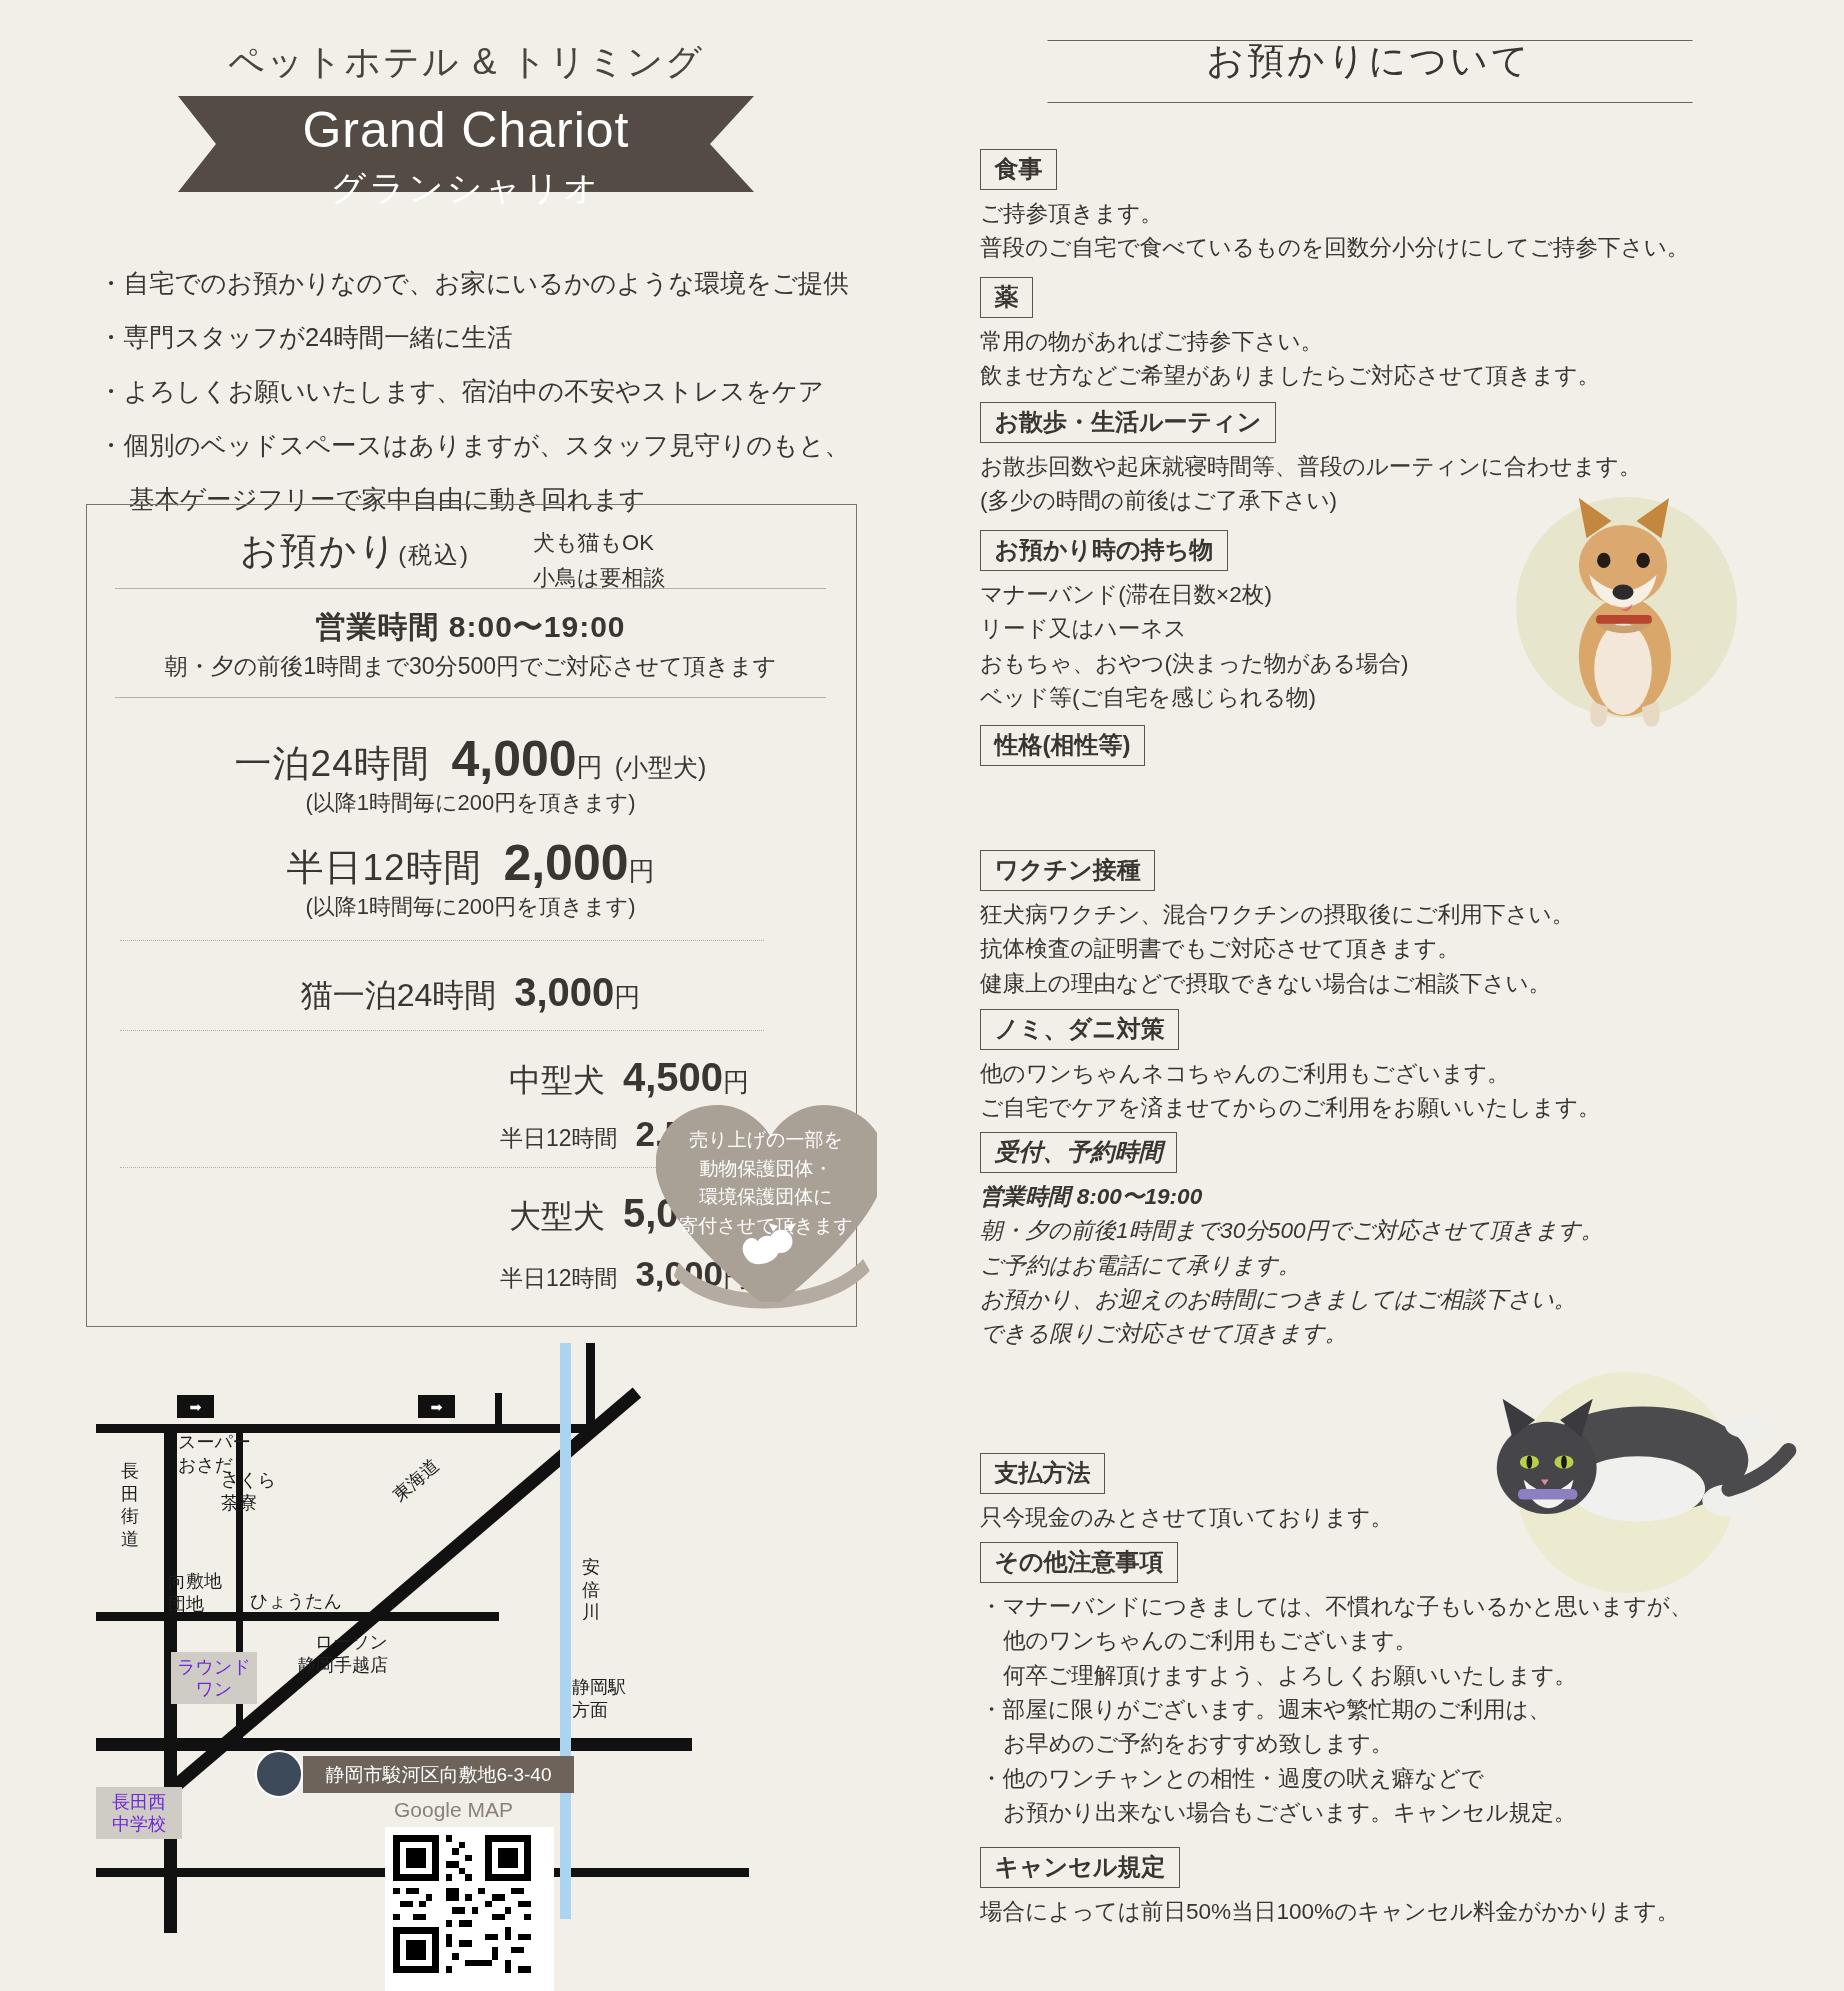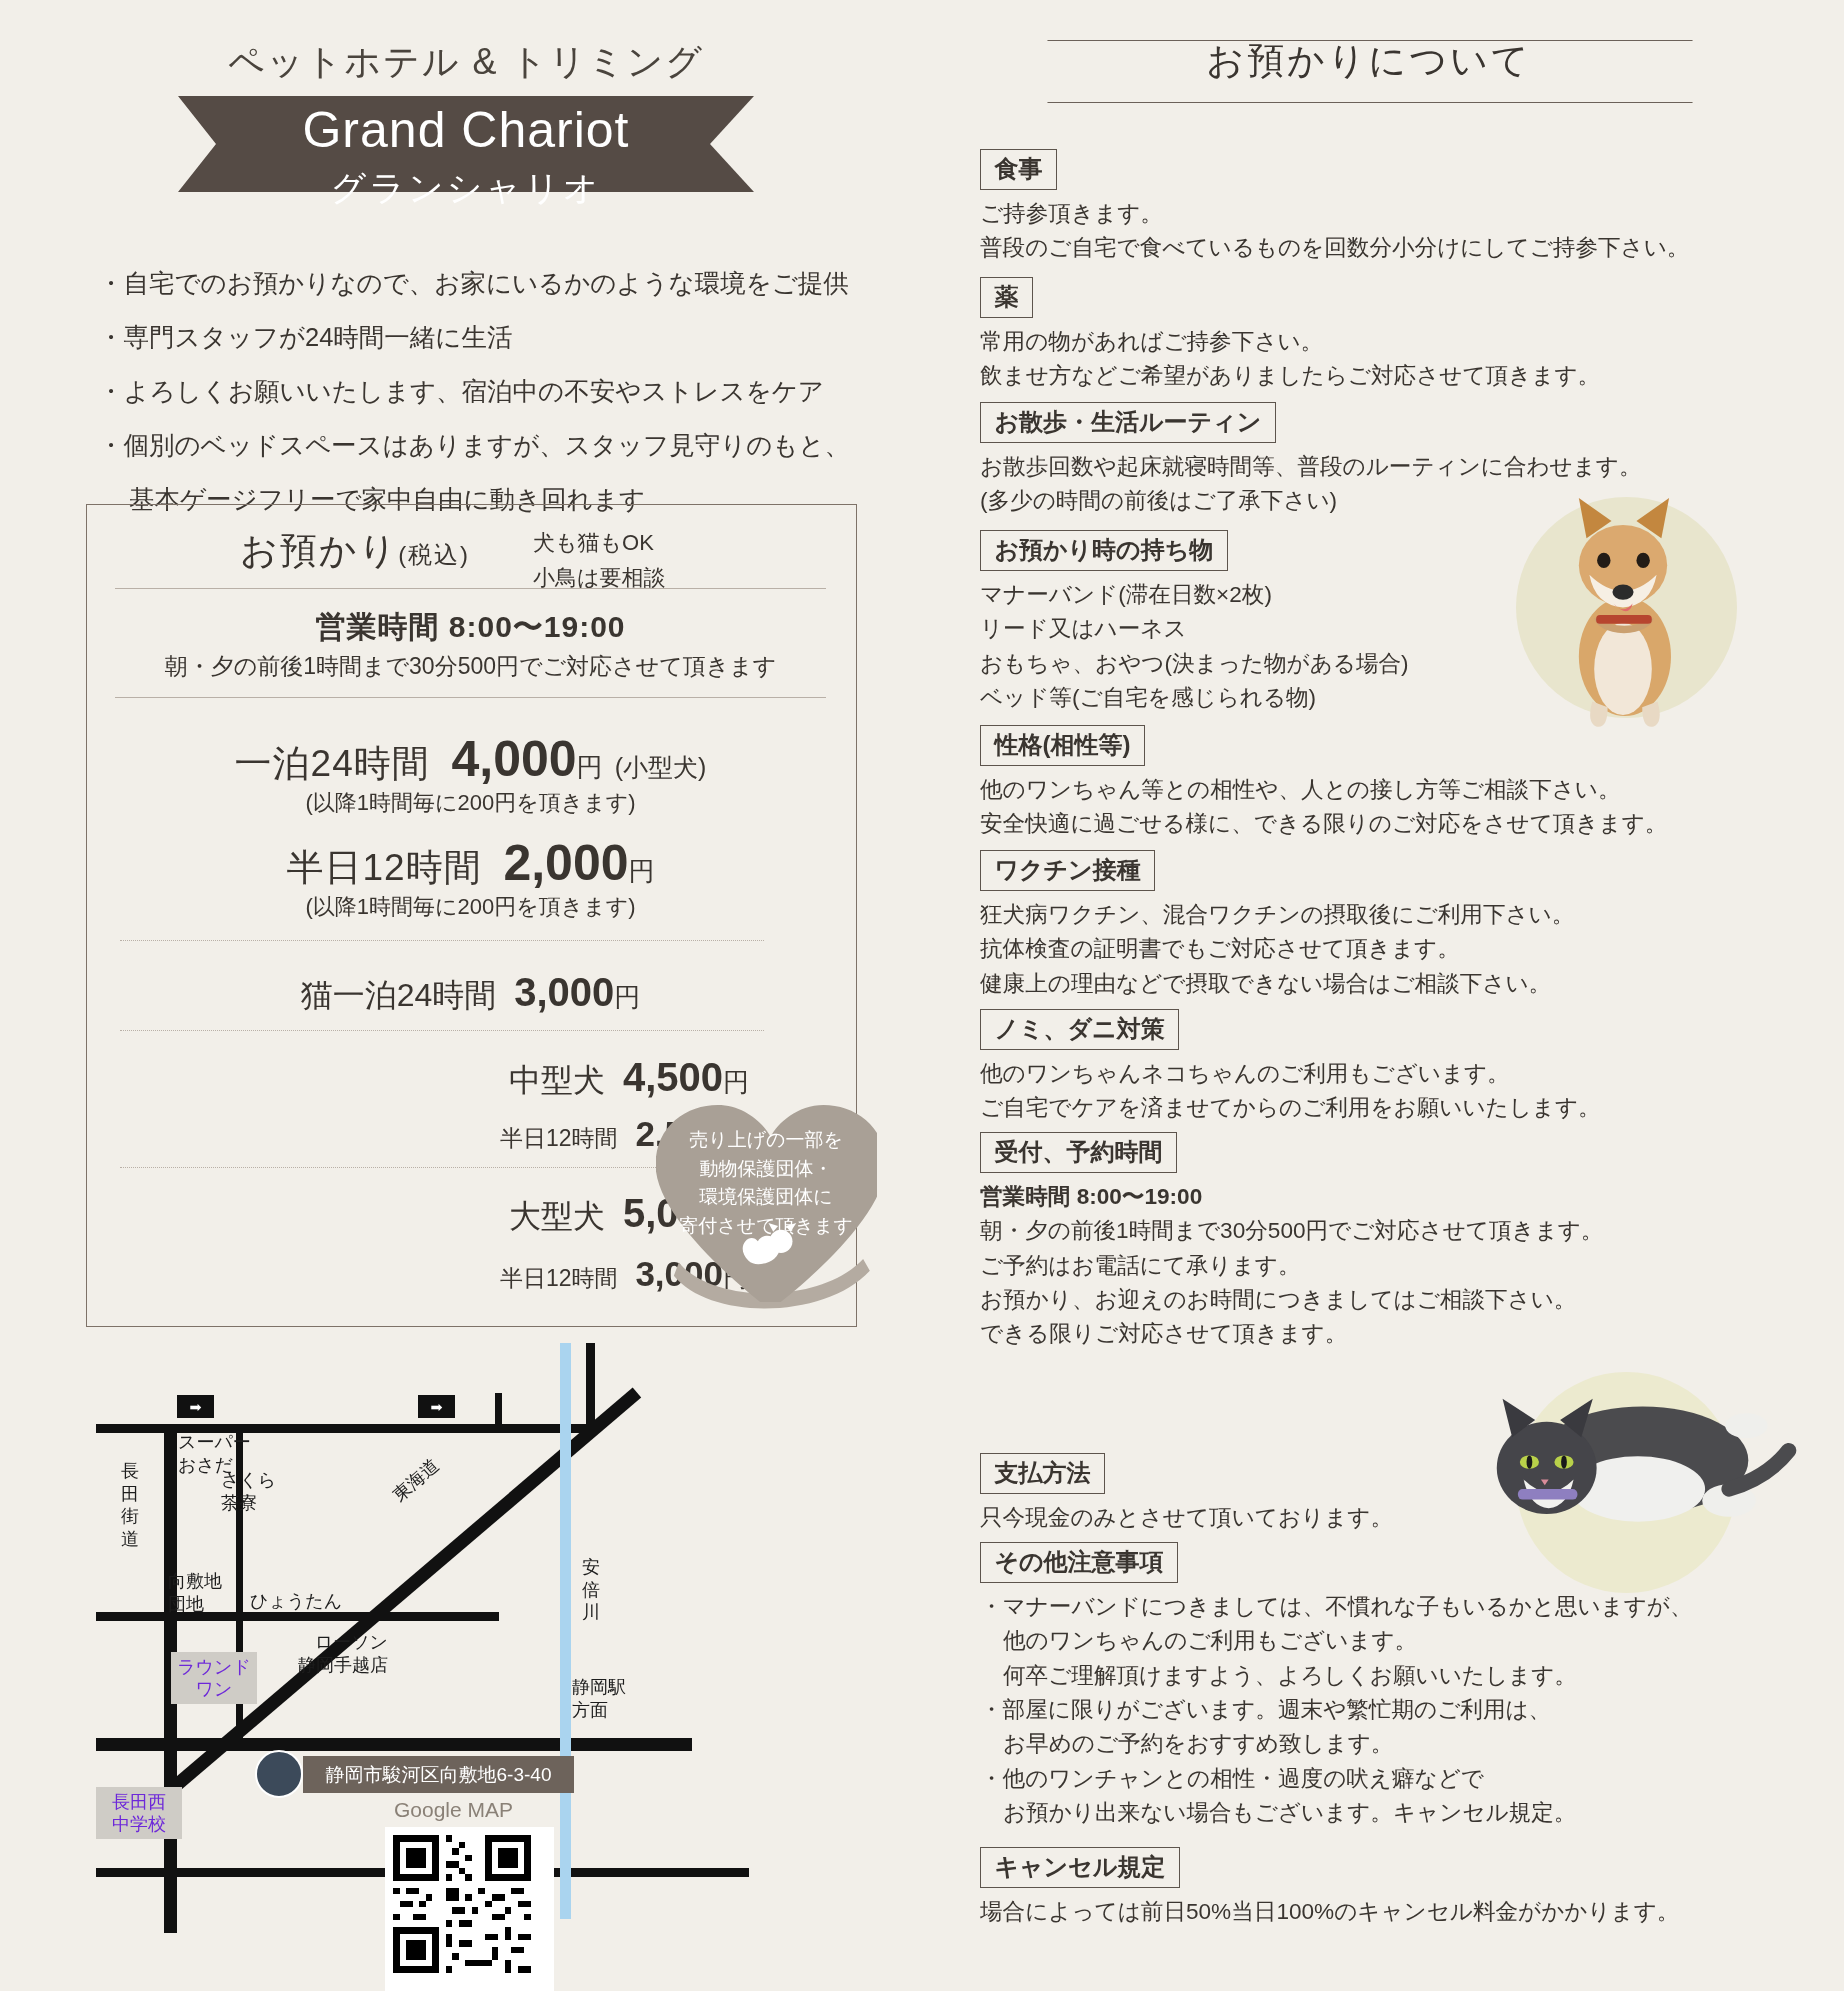--- a/index.html
+++ b/index.html
@@ -414,44 +414,40 @@
     <div class="sec-body">
       <div>マナーバンド(滞在日数×2枚)</div>
       <div>リード又はハーネス</div>
       <div>おもちゃ、おやつ(決まった物がある場合)</div>
       <div>ベッド等(ご自宅を感じられる物)</div>
     </div>
   </div>
 
   <div class="sec" style="top:725px;">
     <div class="sec-head">性格(相性等)</div>
-    <div class="sec-body">
-      <div>他のワンちゃん等との相性や、人との接し方等ご相談下さい。</div>
-      <div>安全快適に過ごせる様に、できる限りのご対応をさせて頂きます。</div>
-    </div>
   </div>
 
   <div class="sec" style="top:850px;">
     <div class="sec-head">ワクチン接種</div>
     <div class="sec-body">
       <div>狂犬病ワクチン、混合ワクチンの摂取後にご利用下さい。</div>
       <div>抗体検査の証明書でもご対応させて頂きます。</div>
       <div>健康上の理由などで摂取できない場合はご相談下さい。</div>
     </div>
   </div>
 
   <div class="sec" style="top:1009px;">
     <div class="sec-head">ノミ、ダニ対策</div>
     <div class="sec-body">
       <div>他のワンちゃんネコちゃんのご利用もございます。</div>
       <div>ご自宅でケアを済ませてからのご利用をお願いいたします。</div>
     </div>
   </div>
 
-  <div class="sec" style="top:1132px;">
+  <div class="sec" style="top:1132px;font-style:italic;">
     <div class="sec-head">受付、予約時間</div>
     <div class="sec-body">
       <div class="bold">営業時間 8:00〜19:00</div>
       <div>朝・夕の前後1時間まで30分500円でご対応させて頂きます。</div>
       <div>ご予約はお電話にて承ります。</div>
       <div>お預かり、お迎えのお時間につきましてはご相談下さい。</div>
       <div>できる限りご対応させて頂きます。</div>
     </div>
   </div>
 

